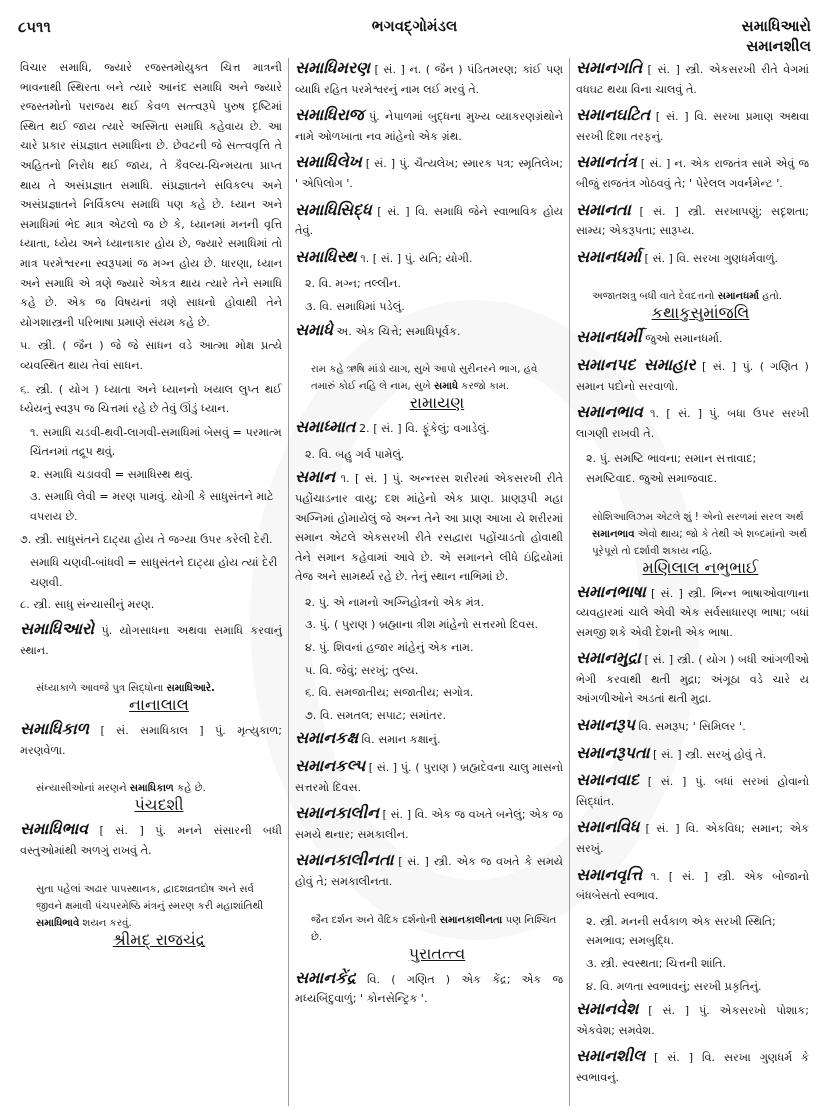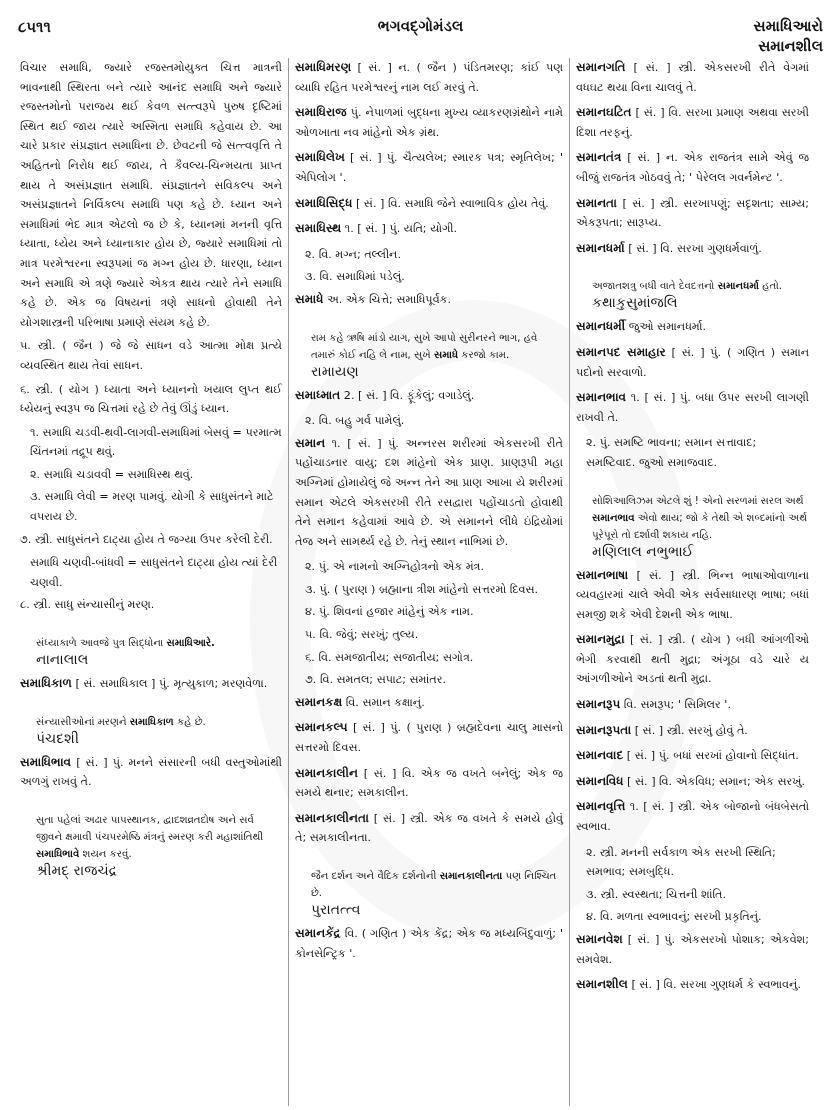--- a/index.html
+++ b/index.html
@@ -1,34 +1,34 @@
 <!DOCTYPE html>
 <html><head>
 <meta charset="utf-8">
 <style>
   html, body { margin:0; padding:0; background:#ffffff; }
   body { width:825px; height:1110px; overflow:hidden; position:relative; color:#141414;
          font-family:"DejaVu Sans", sans-serif; }
   .watermark { position:absolute; left:250px; top:300px; width:330px; height:520px;
                border-radius:50%; border:60px solid #f3f3f3; opacity:.7; z-index:0; }
-  .header { position:absolute; top:8px; left:18px; right:2px; height:48px; z-index:1; }
+  .header { position:absolute; top:8px; left:18px; right:14px; height:48px; z-index:1; }
   .pgno { position:absolute; left:0; top:10px; font-size:15px; font-weight:bold; }
   .runtitle { position:absolute; left:0; right:0; top:10px; text-align:center; font-size:15px; font-weight:bold;font-family:Liberation Mono, monospace; }
   .guides { position:absolute; right:0; top:8px; text-align:right; font-size:15px; font-weight:bold; line-height:20px; }
   .cols { position:absolute; top:58px; left:14px; right:10px; bottom:4px; display:flex; z-index:1; }
   .col { flex:1; padding:0 6px; font-size:11.2px; line-height:19.6px; overflow:hidden; }
   .col + .col { border-left:1px solid #9a9a9a; }
   .c1 { flex:0 0 262px; }
   .c2 { flex:0 0 268px; }
   .entry { margin:0 0 6px 0; text-align:justify; }
-  .hw { font-weight:bold; font-size:12px; }
+  .hw { font-weight:bold; font-size:16px;font-style:italic; }
   .sub { margin:0 0 3px 10px; }
   .cont { margin:0 0 4px 0; text-align:justify; }
   .quote { margin:19px 0 6px 16px; font-size:10.2px; line-height:17px; }
-  .qsrc { display:block; text-align:left; font-size:14px; }
+  .qsrc { display:block; text-align:center; font-size:16px;text-decoration:underline; }
   .qhw { font-weight:bold; }
 </style>
 </head>
 <body>
 
 <div class="watermark"></div>
 
 <div class="header">
   <div class="pgno">૮૫૧૧</div>
   <div class="runtitle">ભગવદ્ગોમંડલ</div>
@@ -42,20 +42,21 @@
   <div class="col c1">
       <div class="cont">વિચાર સમાધિ, જ્યારે રજસ્તમોયુક્ત ચિત્ત માત્રની ભાવનાથી સ્થિરતા બને ત્યારે આનંદ સમાધિ અને જ્યારે રજસ્તમોનો પરાજય થઈ કેવળ સત્ત્વરૂપે પુરુષ દૃષ્ટિમાં સ્થિત થઈ જાય ત્યારે અસ્મિતા સમાધિ કહેવાય છે. આ ચારે પ્રકાર સંપ્રજ્ઞાત સમાધિના છે. છેવટની જે સત્ત્વવૃત્તિ તે અહિતનો નિરોધ થઈ જાય, તે કૈવલ્ય-ચિન્મયતા પ્રાપ્ત થાય તે અસંપ્રજ્ઞાત સમાધિ. સંપ્રજ્ઞાતને સવિકલ્પ અને અસંપ્રજ્ઞાતને નિર્વિકલ્પ સમાધિ પણ કહે છે. ધ્યાન અને સમાધિમાં ભેદ માત્ર એટલો જ છે કે, ધ્યાનમાં મનની વૃત્તિ ધ્યાતા, ધ્યેય અને ધ્યાનાકાર હોય છે, જ્યારે સમાધિમાં તો માત્ર પરમેશ્વરના સ્વરૂપમાં જ મગ્ન હોય છે. ધારણા, ધ્યાન અને સમાધિ એ ત્રણે જ્યારે એકત્ર થાય ત્યારે તેને સમાધિ કહે છે. એક જ વિષયનાં ત્રણે સાધનો હોવાથી તેને યોગશાસ્ત્રની પરિભાષા પ્રમાણે સંયમ કહે છે.</div>
       <div class="cont">૫. સ્ત્રી. ( જૈન ) જે જે સાધન વડે આત્મા મોક્ષ પ્રત્યે વ્યવસ્થિત થાય તેવાં સાધન.</div>
       <div class="cont">૬. સ્ત્રી. ( યોગ ) ધ્યાતા અને ધ્યાનનો ખયાલ લુપ્ત થઈ ધ્યેયનું સ્વરૂપ જ ચિત્તમાં રહે છે તેવું ઊંડું ધ્યાન.</div>
       <div class="sub">૧. સમાધિ ચડવી-થવી-લાગવી-સમાધિમાં બેસવું = પરમાત્મ ચિંતનમાં તદ્રૂપ થવું.</div>
       <div class="sub">૨. સમાધિ ચડાવવી = સમાધિસ્થ થવું.</div>
       <div class="sub">૩. સમાધિ લેવી = મરણ પામવું. યોગી કે સાધુસંતને માટે વપરાય છે.</div>
       <div class="cont">૭. સ્ત્રી. સાધુસંતને દાટ્યા હોય તે જગ્યા ઉપર કરેલી દેરી.</div>
       <div class="sub">સમાધિ ચણવી-બાંધવી = સાધુસંતને દાટ્યા હોય ત્યાં દેરી ચણવી.</div>
       <div class="cont">૮. સ્ત્રી. સાધુ સંન્યાસીનું મરણ.</div>
+      <div class="entry"><span class="hw">સમાધિઆરો</span> <span>પું. યોગસાધના અથવા સમાધિ કરવાનું સ્થાન.</span></div>
       <div class="quote"><span>સંધ્યાકાળે આવજે પુત્ર સિદ્ધોના </span><span class="qhw">સમાધિઆરે.</span><span class="qsrc">નાનાલાલ</span></div>
       <div class="entry"><span class="hw">સમાધિકાળ</span> <span>[ સં. સમાધિકાલ ] પું. મૃત્યુકાળ; મરણવેળા.</span></div>
       <div class="quote"><span>સંન્યાસીઓનાં મરણને </span><span class="qhw">સમાધિકાળ</span><span> કહે છે.</span><span class="qsrc">પંચદશી</span></div>
       <div class="entry"><span class="hw">સમાધિભાવ</span> <span>[ સં. ] પું. મનને સંસારની બધી વસ્તુઓમાંથી અળગું રાખવું તે.</span></div>
       <div class="quote"><span>સુતા પહેલાં અઢાર પાપસ્થાનક, દ્વાદશવ્રતદોષ અને સર્વ જીવને ક્ષમાવી પંચપરમેષ્ઠિ મંત્રનું સ્મરણ કરી મહાશાંતિથી </span><span class="qhw">સમાધિભાવે</span><span> શયન કરવું.</span><span class="qsrc">શ્રીમદ્ રાજચંદ્ર</span></div>
     </div>
   <div class="col c2">
       <div class="entry"><span class="hw">સમાધિમરણ</span> <span>[ સં. ] ન. ( જૈન ) પંડિતમરણ; કાંઈ પણ વ્યાધિ રહિત પરમેશ્વરનું નામ લઈ મરવું તે.</span></div>
       <div class="entry"><span class="hw">સમાધિરાજ</span> <span>પું. નેપાળમાં બુદ્ધના મુખ્ય વ્યાકરણગ્રંથોને નામે ઓળખાતા નવ માંહેનો એક ગ્રંથ.</span></div>
       <div class="entry"><span class="hw">સમાધિલેખ</span> <span>[ સં. ] પું. ચૈત્યલેખ; સ્મારક પત્ર; સ્મૃતિલેખ; ' એપિલોગ '.</span></div>

